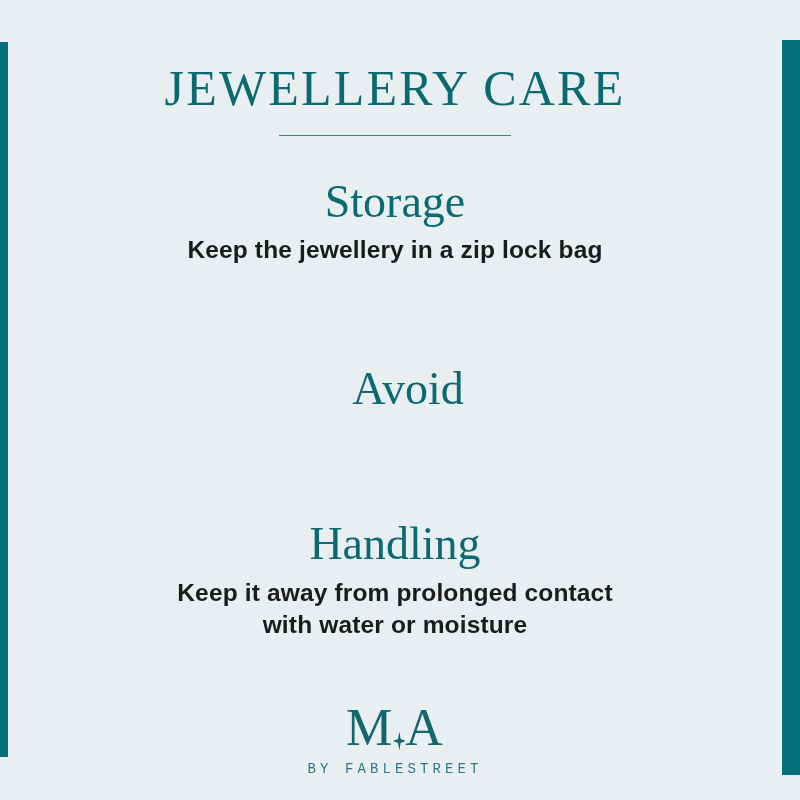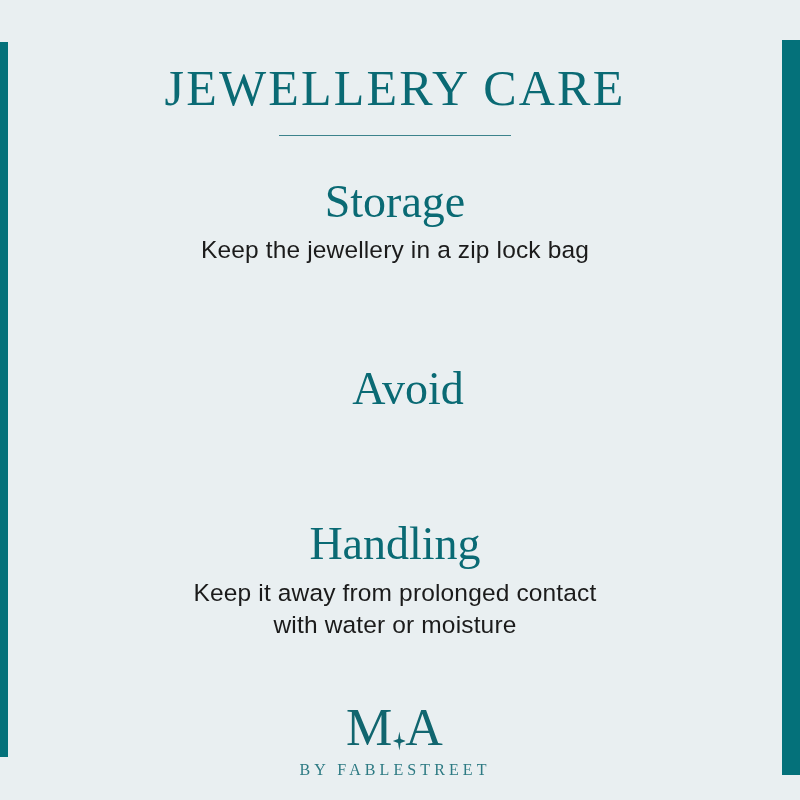--- a/index.html
+++ b/index.html
@@ -88,21 +88,21 @@
     margin: 8px;
   }
 
   .sec-body {
     margin: 7px 0 0 0;
     font-family: "Liberation Sans", sans-serif;
     font-size: 24.5px;
     line-height: 1.29;
     color: #1b1b1b;
     letter-spacing: 0.15px;
-    font-weight: 400;
+    font-weight: 700;
   }
   .sec-body .line { display: block; }
 
   
   .logo-block {
     position: absolute;
     left: 0;
     top: 706px;
     width: 774px;
     text-align: center;
@@ -142,22 +142,22 @@
     left: 50%;
     top: 50%;
     width: 13px;
     height: 19px;
     transform: translate(-50%, -50%);
     background: #11666f;
     clip-path: polygon(50% 0%, 60% 40%, 100% 50%, 60% 60%, 50% 100%, 40% 60%, 0% 50%, 40% 40%);
   }
   .logo-sub {
     margin-top: 7px;
-    font-family: Liberation Serif, serif;
-    font-size: 16px;
+    font-family: Liberation Mono, monospace;
+    font-size: 14px;
     letter-spacing: 4.1px;
     color: #2d7a83;
     font-weight: 400;
   }
 </style>
 </head>
 <body>
 
 <div id="card">
 

